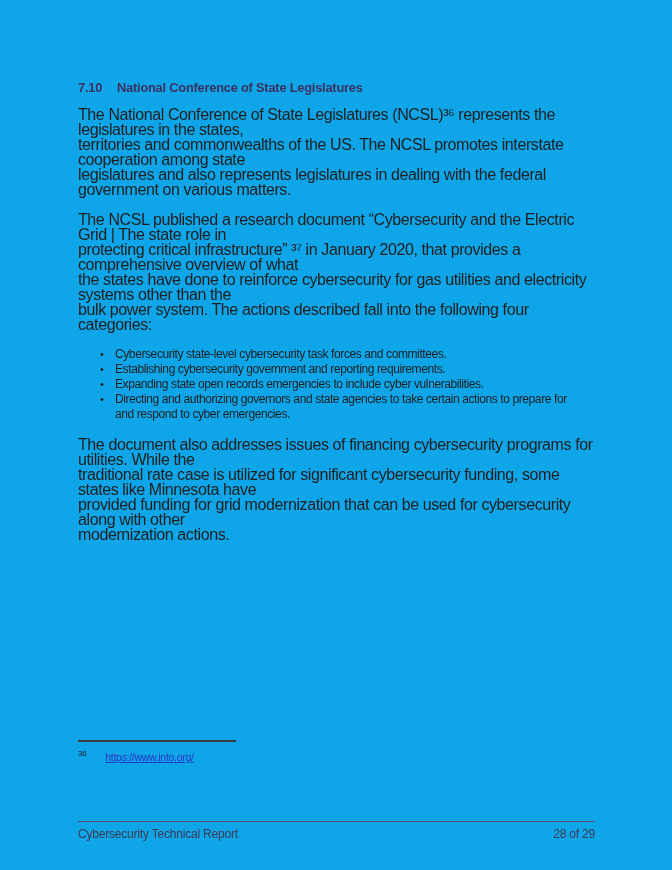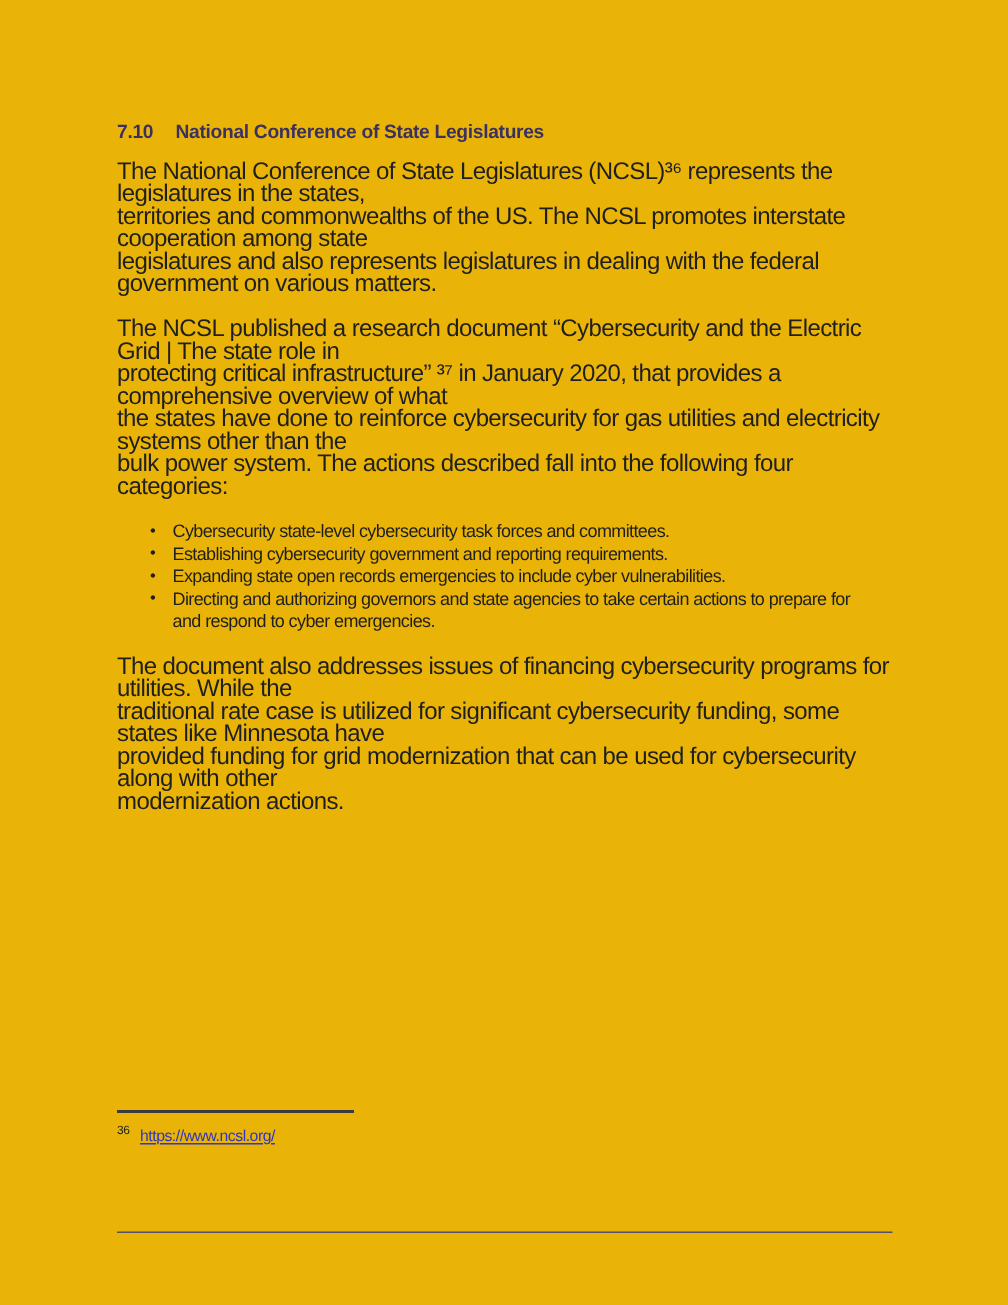--- a/index.html
+++ b/index.html
@@ -1,20 +1,20 @@
 <!DOCTYPE html>
 <html style="--heading: #3B3161; --body-text: #1F1F1F; --link: #2B36C4; --footer-text: #3E3A50; --footnote-rule: #3C3C3C; --footer-rule: #55506B;"><head>
 <meta charset="utf-8">
 <style>
   html, body { margin: 0; padding: 0; background: #ffffff; }
   .page {
     position: relative;
     width: 672px;
     height: 870px;
-    background: #eab308;
+    background: #0ea5e9;
     overflow: hidden;
     font-family: "Liberation Sans", "DejaVu Sans", sans-serif;
   }
   .content {
     position: absolute;
     left: 78px;
     top: 80px;
     width: 520px;
   }
   .heading {
@@ -53,21 +53,21 @@
     width: 158px;
     border-top: 2px solid var(--footnote-rule, #3C3C3C);
     margin-bottom: 4px;
   }
   .fn {
     font-size: 10.5px;
     line-height: 15px;
     letter-spacing: -0.3px;
     color: var(--body-text, #1F1F1F);
   }
-  .fnmark { font-size: 8px; margin-right: 7px; }
+  .fnmark { font-size: 8px; margin-right: 19px; }
   .fnlink {
     color: var(--link, #2B36C4);
     text-decoration: underline;
     cursor: pointer;
   }
   .footer {
     position: absolute;
     left: 78px;
     right: 77px;
     top: 821px;
@@ -117,20 +117,24 @@
       </div>
     </div>
 
     <p class="para">The document also addresses issues of financing cybersecurity programs for utilities. While the<br>traditional rate case is utilized for significant cybersecurity funding, some states like Minnesota have<br>provided funding for grid modernization that can be used for cybersecurity along with other<br>modernization actions.</p>
 
   </div>
 
   <div class="footnotes">
     <div class="fnrule"></div>
     <div class="fn">
-      <sup class="fnmark">36</sup><a class="fnlink">https://www.ncsl.org/</a>
+      <sup class="fnmark">36</sup><a class="fnlink">https://www.into.org/</a>
     </div>
   </div>
 
   <div class="footer">
     <div class="footer-rule"></div>
+    <div class="footer-row">
+      <span>Cybersecurity Technical Report</span>
+      <span>28 of 29</span>
+    </div>
   </div>
 </div>
 
 </body></html>

